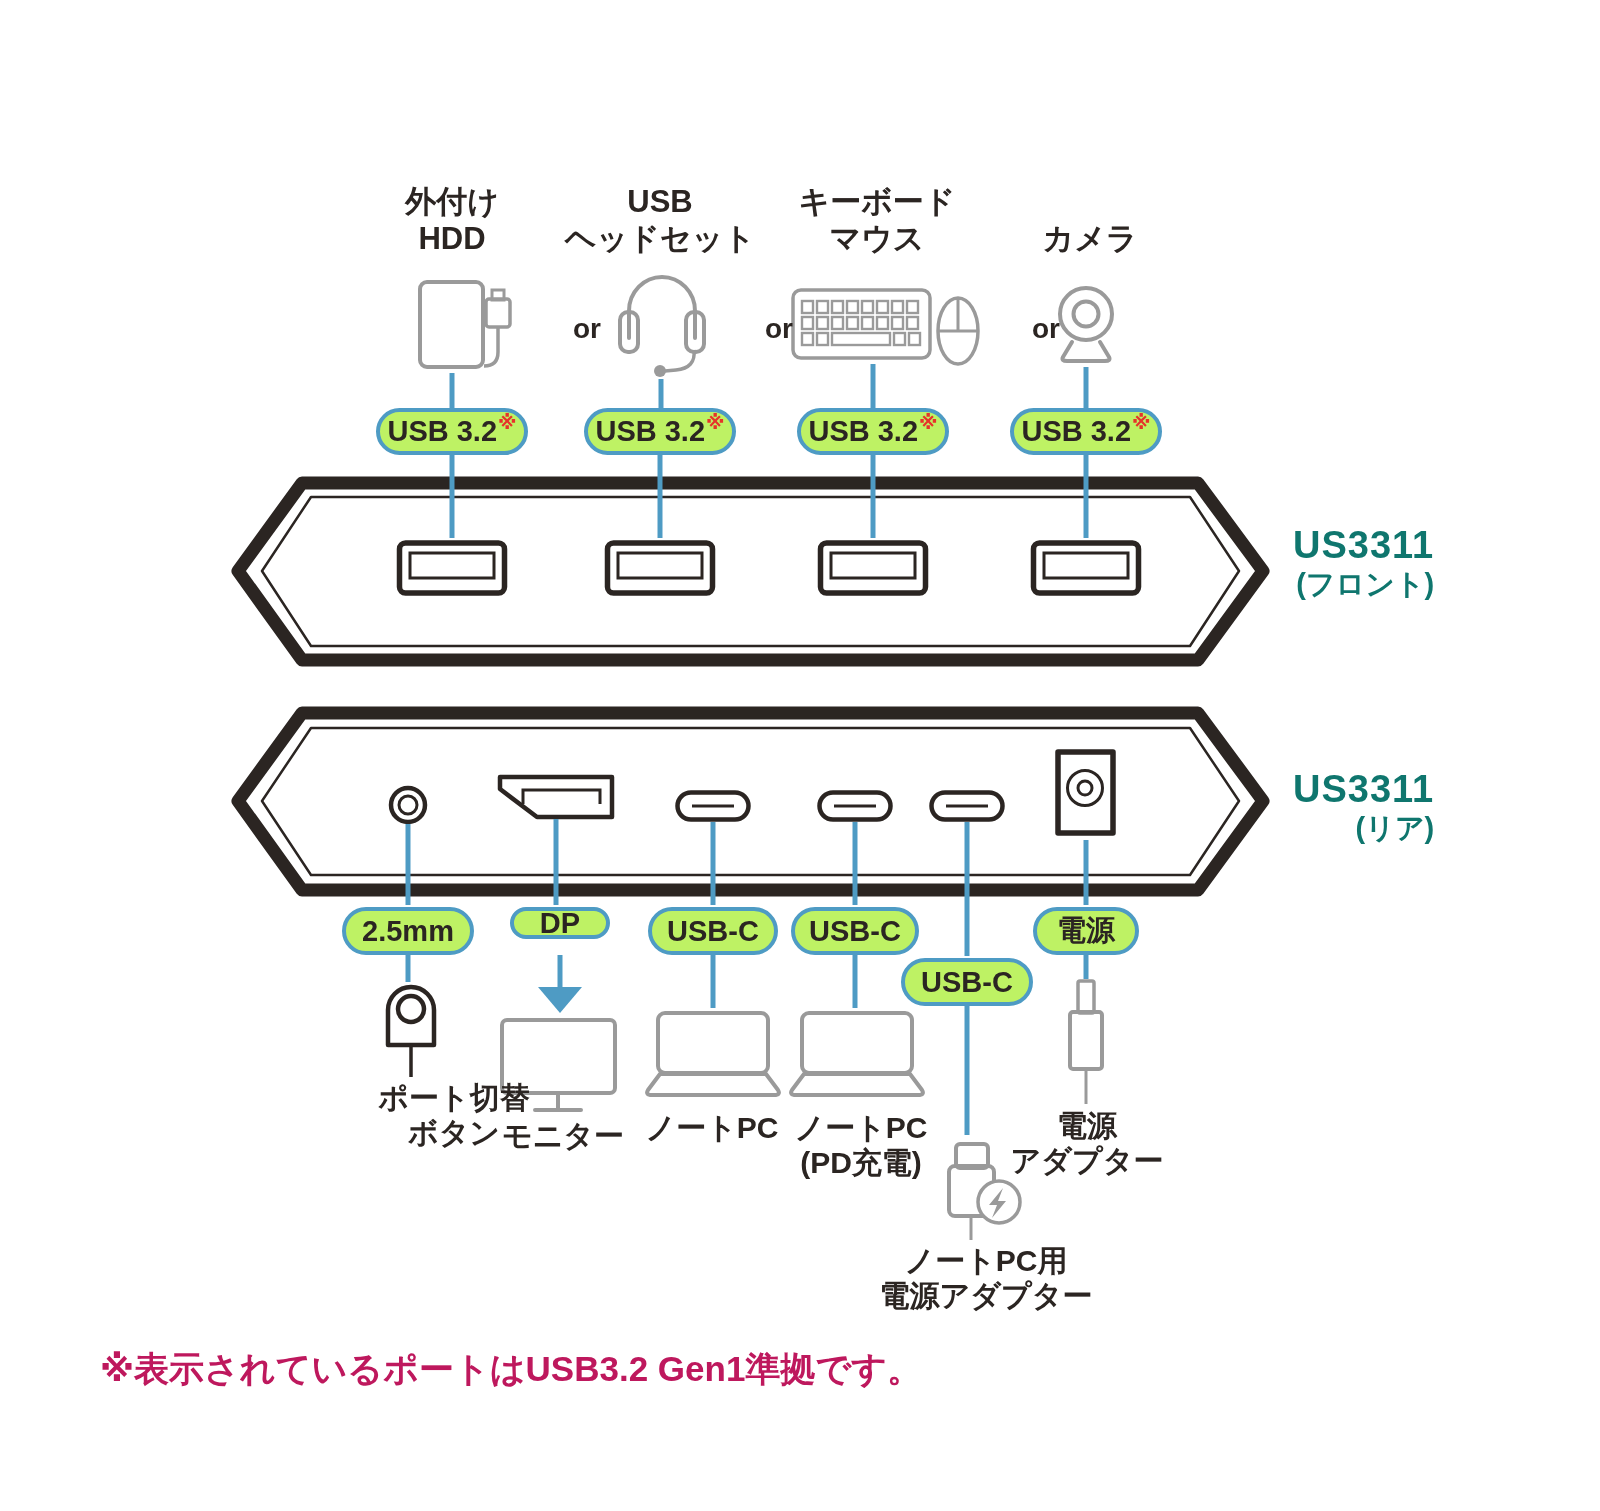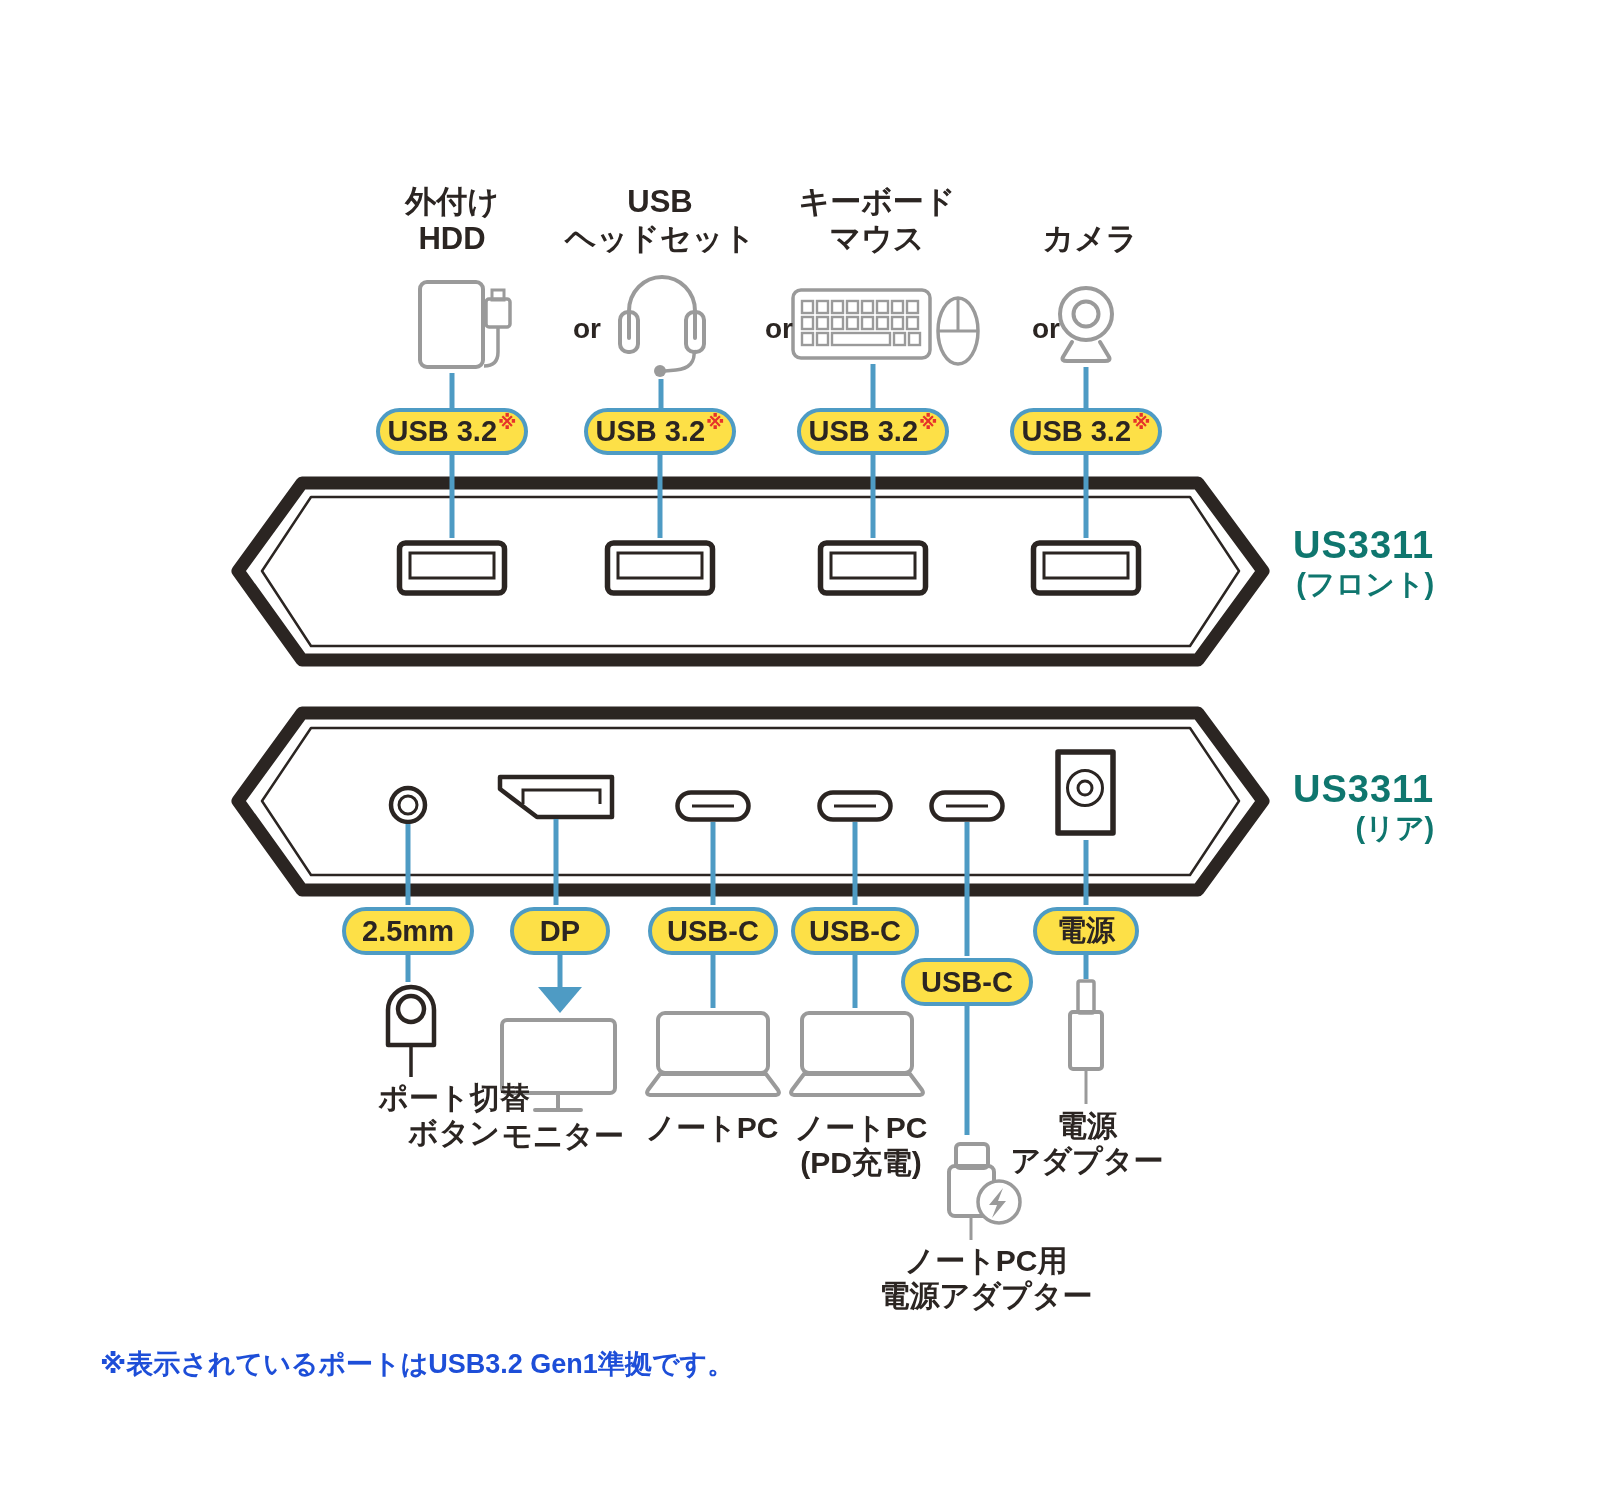--- a/index.html
+++ b/index.html
@@ -9,30 +9,30 @@
 
   
   .lbl{position:absolute;transform:translateX(-50%);text-align:center;font-weight:700;color:#2b2522;white-space:nowrap;}
   .lbl .ln{display:block;}
   .t31{font-size:31px;line-height:37px;}
   .t31 .ln{height:37px;}
   .t30{font-size:30px;line-height:35px;}
   .t28{font-size:28px;line-height:30px;margin-left:31px;}
 
   .pill{box-sizing:border-box;position:absolute;transform:translateX(-50%);
-        background:#fde047;border:4px solid #4e9bc4;border-radius:28px;
+        background:#bef264;border:4px solid #4e9bc4;border-radius:28px;
         display:flex;align-items:center;justify-content:center;
         font-weight:700;font-size:29px;color:#2b2522;white-space:nowrap;}
   .pill .fn{color:#e6332a;font-size:19px;line-height:1;position:relative;top:-9px;margin-left:1px;font-weight:700;}
 
   .model{position:absolute;text-align:right;font-weight:700;color:#0f766e;white-space:nowrap;}
   .model .ttl{display:block;font-size:38px;line-height:42px;letter-spacing:1px;}
   .model .sub{display:block;font-size:29px;line-height:36px;}
 
-  .footnote{position:absolute;color:#1d4ed8;font-weight:700;font-size:27px;white-space:nowrap;}
+  .footnote{position:absolute;color:#be185d;font-weight:700;font-size:35px;white-space:nowrap;}
 
   
   .panel-outer{fill:#fff;stroke:#2b2522;stroke-width:13;stroke-linejoin:round;}
   .panel-inner{fill:none;stroke:#2b2522;stroke-width:2.5;stroke-linejoin:round;}
   .ink-thick{fill:#fff;stroke:#2b2522;stroke-width:5.5;stroke-linejoin:round;}
   .ink-med{fill:#fff;stroke:#2b2522;stroke-width:4.5;stroke-linejoin:round;}
   .ink-thin{fill:none;stroke:#2b2522;stroke-width:3;}
   .ink-line{stroke:#2b2522;stroke-width:3.5;fill:none;}
   .gray4{fill:none;stroke:#9a9a9a;stroke-width:4;stroke-linejoin:round;stroke-linecap:round;}
   .gray35{fill:none;stroke:#9a9a9a;stroke-width:3.5;stroke-linejoin:round;}
@@ -252,21 +252,21 @@
     <span class="sub">(フロント)</span>
   </div>
   <div class="model" style="left:1293px;top:768px;">
     <span class="ttl">US3311</span>
     <span class="sub">(リア)</span>
   </div>
 
   <div class="pill" style="left:408px;top:907px;width:132px;height:48px;">
     <span>2.5mm</span>
   </div>
-  <div class="pill" style="left:560px;top:907px;width:100px;height:48px;">
+  <div class="pill" style="left:560px;top:907px;width:100px;height:32px;">
     <span>DP</span>
   </div>
   <div class="pill" style="left:713px;top:907px;width:130px;height:48px;">
     <span>USB-C</span>
   </div>
   <div class="pill" style="left:855px;top:907px;width:128px;height:48px;">
     <span>USB-C</span>
   </div>
   <div class="pill" style="left:967px;top:958px;width:132px;height:48px;">
     <span>USB-C</span>

